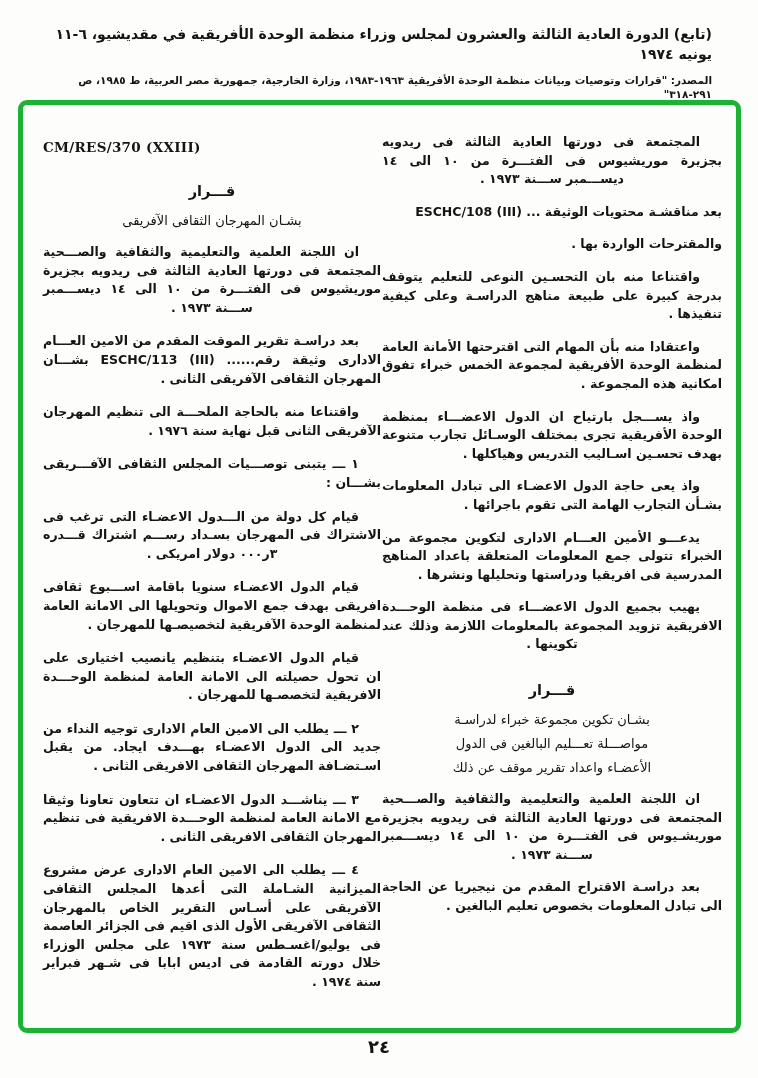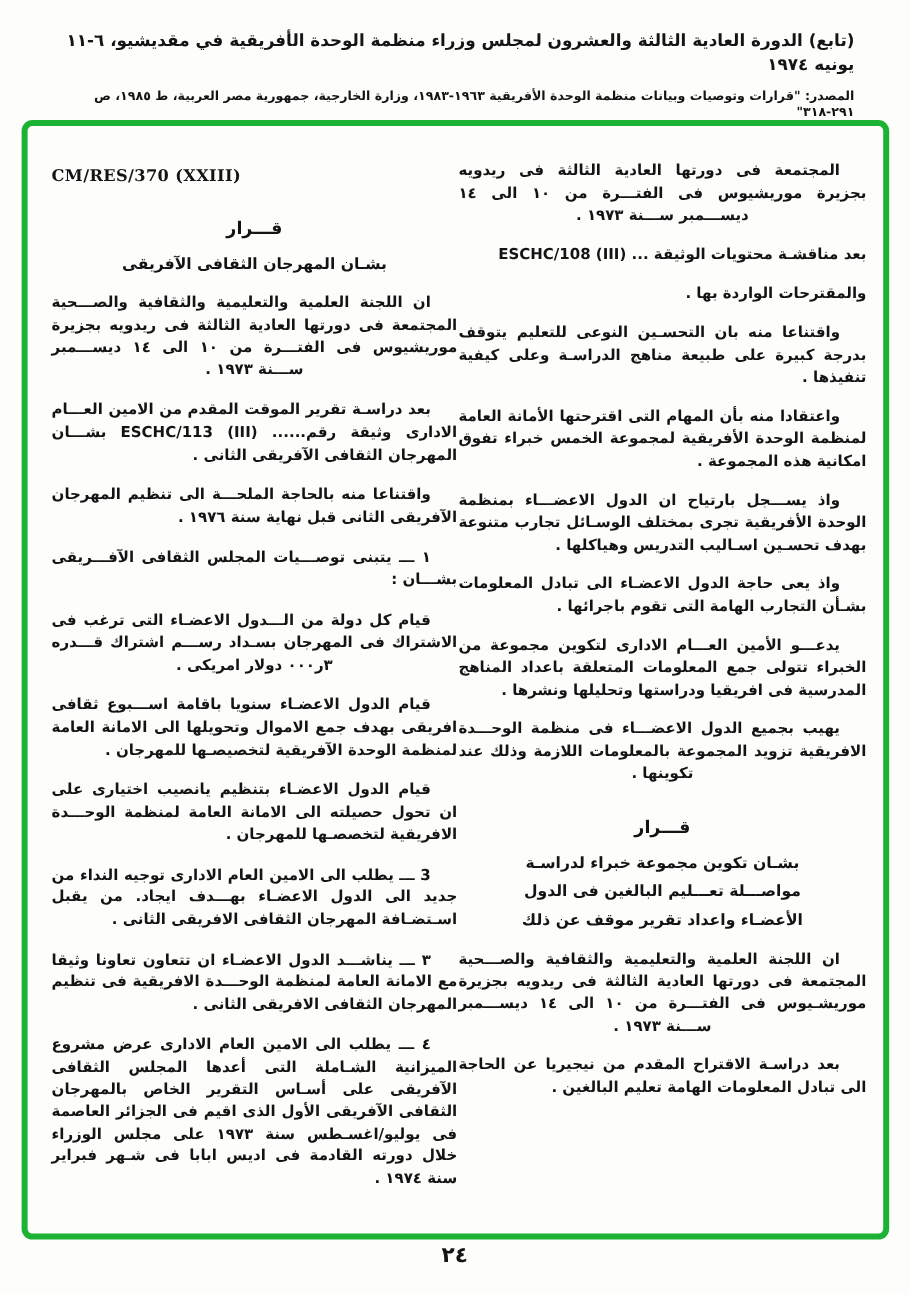--- a/index.html
+++ b/index.html
@@ -23,21 +23,21 @@
   .col{position:absolute;top:0;height:100%;direction:rtl;}
   .col-left{left:20px;width:338px;padding-top:34px;}
   .col-right{right:14px;width:340px;padding-top:28px;}
   .rescode{
     direction:ltr;text-align:left;
     font-family:"DejaVu Serif","Liberation Serif",serif;
     font-weight:bold;font-size:13.5px;letter-spacing:0.3px;
     margin:0 0 6px 0;
   }
   .rtitle{text-align:center;font-weight:bold;font-size:14.5px;margin:28px 0 10px 0;}
-  .rsub{text-align:center;font-weight:bold;font-size:13px;line-height:24px;margin:0 0 10px 0;}
+  .rsub{text-align:center;font-weight:normal;font-size:13px;line-height:24px;margin:0 0 10px 0;}
   .para{
     font-size:12.5px;line-height:18.6px;
     text-align:justify;text-indent:22px;
     margin:0 0 14px 0;
     font-weight:bold;
   }
   .para.no-indent{text-indent:0;}
   .para.last-center{text-align-last:center;}
   .col-left .para{margin-bottom:15px;}
   .code-gap{margin-top:14px;}
@@ -61,21 +61,21 @@
     <div class="rescode">CM/RES/370 (XXIII)</div>
     <div class="rtitle">قـــرار</div>
     <div class="rsub">بشـان المهرجان الثقافى الآفريقى</div>
     <p class="para last-center">ان اللجنة العلمية والتعليمية والثقافية والصـــحية المجتمعة فى دورتها العادية الثالثة فى ريدويه بجزيرة موريشيوس فى الفتـــرة من ١٠ الى ١٤ ديســـمبر ســـنة ١٩٧٣ .</p>
     <p class="para">بعد دراسـة تقرير الموقت المقدم من الامين العـــام الادارى وثيقة رقم...... ESCHC/113 (III) بشـــان المهرجان الثقافى الآفريقى الثانى .</p>
     <p class="para">واقتناعا منه بالحاجة الملحـــة الى تنظيم المهرجان الآفريقى الثانى قبل نهاية سنة ١٩٧٦ .</p>
     <p class="para">١ ـــ يتبنى توصـــيات المجلس الثقافى الآفـــريقى بشـــان :</p>
     <p class="para last-center">قيام كل دولة من الـــدول الاعضـاء التى ترغب فى الاشتراك فى المهرجان بسـداد رســـم اشتراك قـــدره ٣ر٠٠٠ دولار امريكى .</p>
     <p class="para">قيام الدول الاعضـاء سنويا باقامة اســـبوع ثقافى افريقى بهدف جمع الاموال وتحويلها الى الامانة العامة لمنظمة الوحدة الآفريقية لتخصيصـها للمهرجان .</p>
     <p class="para">قيام الدول الاعضـاء بتنظيم يانصيب اختيارى على ان تحول حصيلته الى الامانة العامة لمنظمة الوحـــدة الافريقية لتخصصـها للمهرجان .</p>
-    <p class="para">3 ـــ يطلب الى الامين العام الادارى توجيه النداء من جديد الى الدول الاعضـاء بهـــدف ايجاد. من يقبل اسـتضـافة المهرجان الثقافى الافريقى الثانى .</p>
+    <p class="para">٢ ـــ يطلب الى الامين العام الادارى توجيه النداء من جديد الى الدول الاعضـاء بهـــدف ايجاد. من يقبل اسـتضـافة المهرجان الثقافى الافريقى الثانى .</p>
     <p class="para">٣ ـــ يناشـــد الدول الاعضـاء ان تتعاون تعاونا وثيقا مع الامانة العامة لمنظمة الوحـــدة الافريقية فى تنظيم المهرجان الثقافى الافريقى الثانى .</p>
     <p class="para">٤ ـــ يطلب الى الامين العام الادارى عرض مشروع الميزانية الشـاملة التى أعدها المجلس الثقافى الآفريقى على أسـاس التقرير الخاص بالمهرجان الثقافى الآفريقى الأول الذى اقيم فى الجزائر العاصمة فى يوليو/اغسـطس سنة ١٩٧٣ على مجلس الوزراء خلال دورته القادمة فى اديس ابابا فى شـهر فبراير سنة ١٩٧٤ .</p>
   </section>
 
   <section class="col col-right">
     <p class="para last-center">المجتمعة فى دورتها العادية الثالثة فى ريدويه بجزيرة موريشيوس فى الفتـــرة من ١٠ الى ١٤ ديســـمبر ســـنة ١٩٧٣ .</p>
     <p class="para no-indent">بعد مناقشـة محتويات الوثيقة ... ESCHC/108 (III)</p>
     <p class="para no-indent">والمقترحات الواردة بها .</p>
     <p class="para">واقتناعا منه بان التحسـين النوعى للتعليم يتوقف بدرجة كبيرة على طبيعة مناهج الدراسـة وعلى كيفية تنفيذها .</p>
     <p class="para">واعتقادا منه بأن المهام التى اقترحتها الأمانة العامة لمنظمة الوحدة الأفريقية لمجموعة الخمس خبراء تفوق امكانية هذه المجموعة .</p>
@@ -83,18 +83,18 @@
     <p class="para">واذ يعى حاجة الدول الاعضـاء الى تبادل المعلومات بشـأن التجارب الهامة التى تقوم باجرائها .</p>
     <p class="para">يدعـــو الأمين العـــام الادارى لتكوين مجموعة من الخبراء تتولى جمع المعلومات المتعلقة باعداد المناهج المدرسية فى افريقيا ودراستها وتحليلها ونشرها .</p>
     <p class="para last-center">يهيب بجميع الدول الاعضـــاء فى منظمة الوحـــدة الافريقية تزويد المجموعة بالمعلومات اللازمة وذلك عند تكوينها .</p>
     <div class="rtitle">قـــرار</div>
     <div class="rsub">
       <div>بشـان تكوين مجموعة خبراء لدراسـة</div>
       <div>مواصـــلة تعـــليم البالغين فى الدول</div>
       <div>الأعضـاء واعداد تقرير موقف عن ذلك</div>
     </div>
     <p class="para last-center">ان اللجنة العلمية والتعليمية والثقافية والصـــحية المجتمعة فى دورتها العادية الثالثة فى ريدويه بجزيرة موريشـيوس فى الفتـــرة من ١٠ الى ١٤ ديســـمبر ســـنة ١٩٧٣ .</p>
-    <p class="para">بعد دراسـة الاقتراح المقدم من نيجيريا عن الحاجة الى تبادل المعلومات الهامة تعليم البالغين .</p>
+    <p class="para">بعد دراسـة الاقتراح المقدم من نيجيريا عن الحاجة الى تبادل المعلومات بخصوص تعليم البالغين .</p>
   </section>
 
 </main>
 
 <div class="pagenum">٢٤</div>
 
 </body></html>

